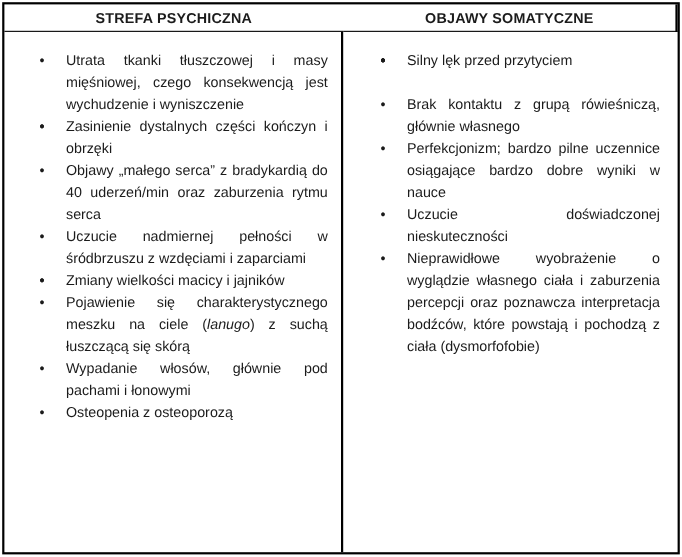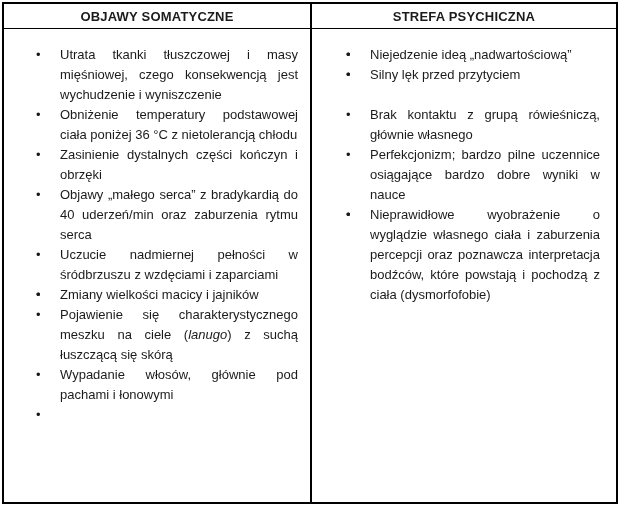--- a/index.html
+++ b/index.html
@@ -55,43 +55,43 @@
     position: absolute;
     left: 2px; top: 0;
     font-size: 13px;
   }
   i { font-style: italic; }
 </style>
 </head>
 <body>
 
 <div class="doc">
+  <div class="header-cell">STREFA PSYCHICZNA</div>
   <div class="header-cell col-left">OBJAWY SOMATYCZNE</div>
-  <div class="header-cell">STREFA PSYCHICZNA</div>
   <div class="body-cell col-left">
       <ul class="group">
         <li class="item"><span class="bullet">•</span><span>Utrata tkanki tłuszczowej i masy mięśniowej, czego konsekwencją jest wychudzenie i wyniszczenie</span></li>
-        <li class="item"><span class="bullet">•</span><span>Obniżenie temperatury podstawowej ciała poniżej 36 °C z nietolerancją chłodu</span></li>
+        <li class="item"><span class="bullet">•</span></li>
         <li class="item"><span class="bullet">•</span><span>Zasinienie dystalnych części kończyn i obrzęki</span></li>
         <li class="item"><span class="bullet">•</span><span>Objawy „małego serca” z bradykardią do 40 uderzeń/min oraz zaburzenia rytmu serca</span></li>
         <li class="item"><span class="bullet">•</span><span>Uczucie nadmiernej pełności w śródbrzuszu z wzdęciami i zaparciami</span></li>
         <li class="item"><span class="bullet">•</span></li>
         <li class="item"><span class="bullet">•</span><span>Zmiany wielkości macicy i jajników</span></li>
         <li class="item"><span class="bullet">•</span><span><span>Pojawienie się charakterystycznego meszku na ciele (</span><i>lanugo</i><span>) z suchą łuszczącą się skórą</span></span></li>
         <li class="item"><span class="bullet">•</span><span>Wypadanie włosów, głównie pod pachami i łonowymi</span></li>
-        <li class="item"><span class="bullet">•</span></li>
+        <li class="item"><span class="bullet">•</span><span>Osteopenia z osteoporozą</span></li>
       </ul>
     </div>
   <div class="body-cell col-right">
       <ul class="group">
         <li class="item"><span class="bullet">•</span></li>
-        <li class="item"><span class="bullet">•</span><span>Niejedzenie ideą „nadwartościową”</span></li>
+        <li class="item"><span class="bullet">•</span></li>
         <li class="item"><span class="bullet">•</span></li>
         <li class="item"><span class="bullet">•</span><span>Silny lęk przed przytyciem</span></li>
       </ul>
       <ul class="group">
         <li class="item"><span class="bullet">•</span><span>Brak kontaktu z grupą rówieśniczą, głównie własnego</span></li>
         <li class="item"><span class="bullet">•</span><span>Perfekcjonizm; bardzo pilne uczennice osiągające bardzo dobre wyniki w nauce</span></li>
-        <li class="item"><span class="bullet">•</span></li>
+        <li class="item"><span class="bullet">•</span><span>Uczucie doświadczonej nieskuteczności</span></li>
         <li class="item"><span class="bullet">•</span><span>Nieprawidłowe wyobrażenie o wyglądzie własnego ciała i zaburzenia percepcji oraz poznawcza interpretacja bodźców, które powstają i pochodzą z ciała (dysmorfofobie)</span></li>
       </ul>
     </div>
 </div>
 
 </body></html>

